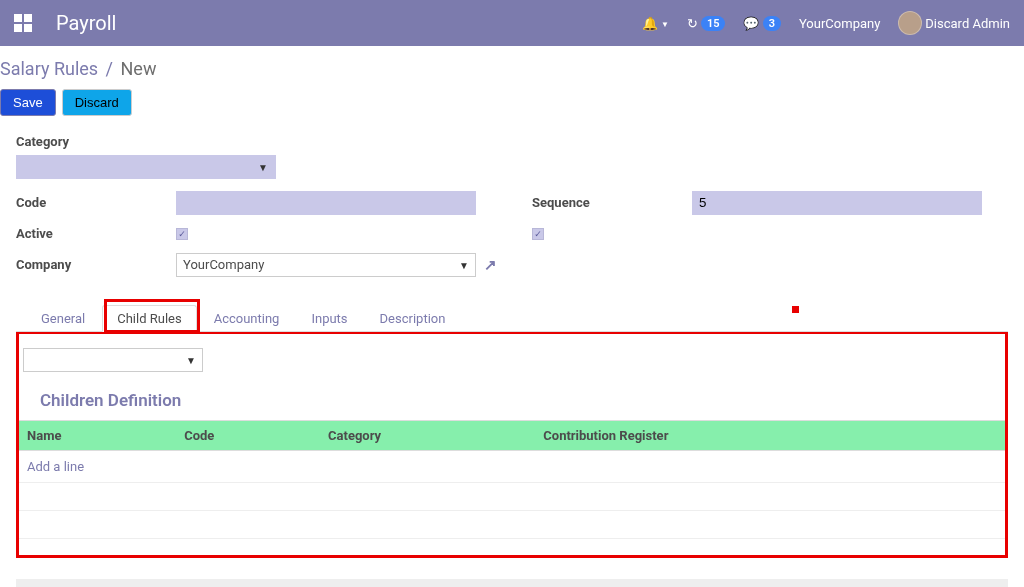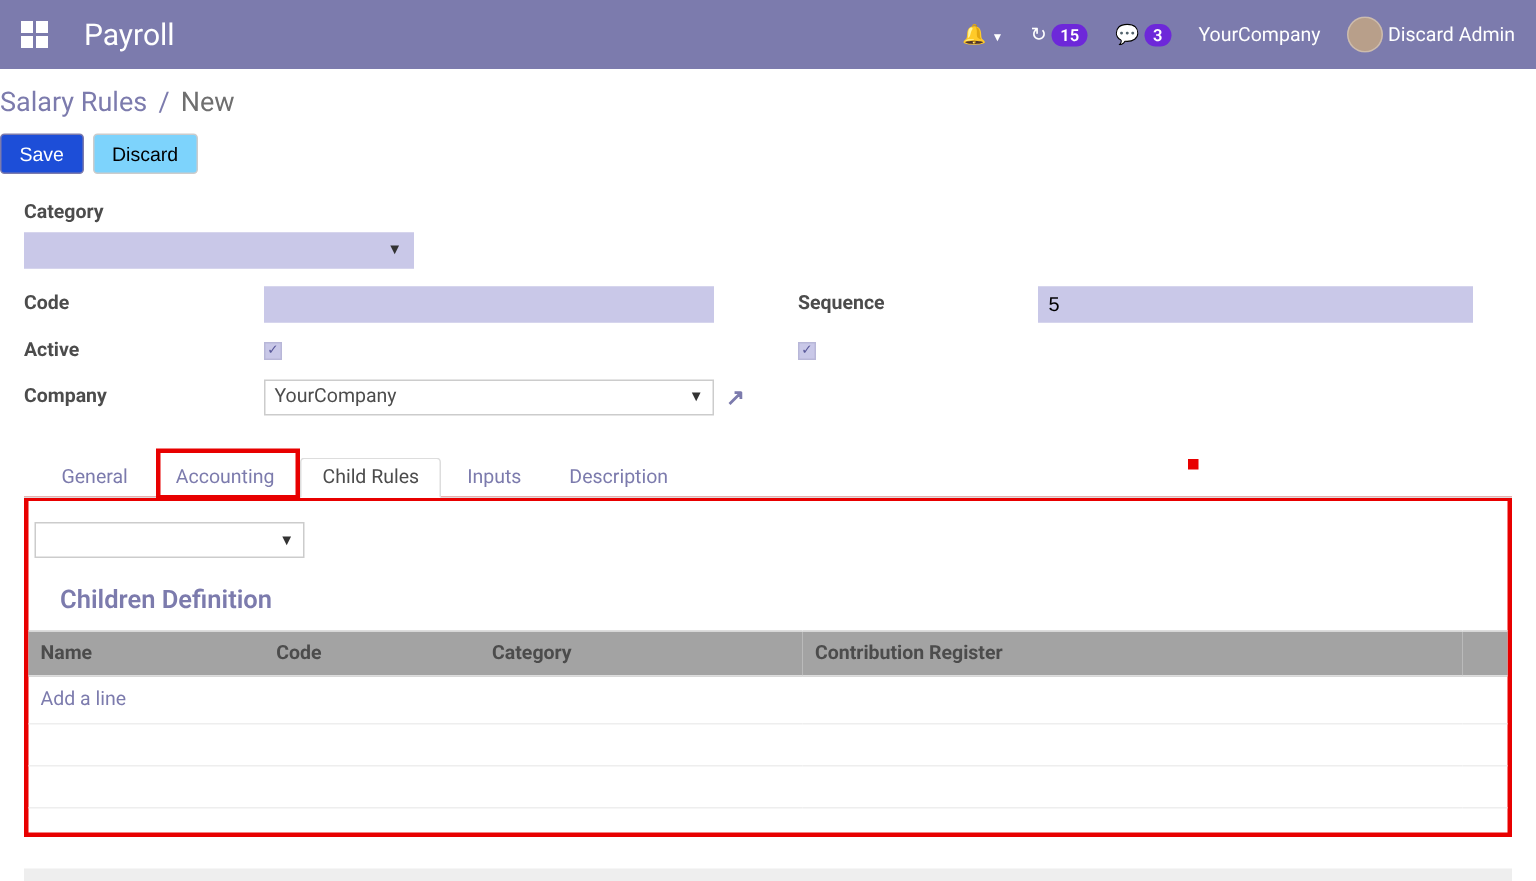--- a/index.html
+++ b/index.html
@@ -7,30 +7,30 @@
 
     
     .navbar { background: #7c7bad; height: 46px; display: flex; align-items: center; padding: 0 14px; color: #fff; }
     .apps-icon { width: 18px; height: 18px; display:grid; grid-template-columns:repeat(2,1fr); grid-template-rows:repeat(2,1fr); gap:2px; margin-right: 24px; cursor:pointer;}
     .apps-icon span { background: #fff; display:block; width:100%; height:100%; }
     .brand { font-size: 20px; font-weight: 400; margin-right: 50px; }
     .nav-links { display: flex; gap: 20px; font-size: 14px; }
     .nav-links a { color: #fff; text-decoration: none; }
     .nav-right { margin-left: auto; display: flex; align-items: center; gap: 18px; font-size: 13px; }
     .nav-right .icon-holder{display:flex; align-items:center; gap:3px;}
-    .badge { background: #6d28d9; color: #fff; border-radius: 10px; padding: 1px 6px; font-size: 11px; font-weight: 600; }
+    .badge { background: #3b82f6; color: #fff; border-radius: 10px; padding: 1px 6px; font-size: 11px; font-weight: 600; }
     .chevdown{font-size:8px; position:relative; top:1px;}
     .avatar { width: 24px; height: 24px; border-radius: 50%; background: #b89f8a; display:inline-block; border: 1px solid rgba(255,255,255,0.3); }
 
     
     .control-panel { padding: 12px 16px 12px 0; border-bottom: 0; }
     .breadcrumb { font-size: 18px; color: #7c7bad; margin-bottom: 10px; }
     .breadcrumb .sep { color: #7c7bad; margin: 0 3px;}
     .breadcrumb .current { color: #6f6f6f; }
-    .btn { padding: 5px 12px; font-size: 13px; border: 1px solid #ccc; background: #7dd3fc; cursor: pointer; border-radius: 3px; }
+    .btn { padding: 5px 12px; font-size: 13px; border: 1px solid #ccc; background: #0ea5e9; cursor: pointer; border-radius: 3px; }
     .btn-primary { background: #1d4ed8; color: #fff; border-color: #7c7bad; }
     .btn-row{display:flex; gap:6px;}
 
     
     .content { padding: 0 16px 15px 16px; position: relative; }
     .scroll-wrap{ height: 460px; overflow-y:scroll; }
 
     .form-row{display:flex; gap:40px; margin-bottom:4px;}
     .form-cell{display:flex; align-items:center; flex:1;}
     .field-label { width: 160px; font-weight: 700; color: #4c4c4c; padding: 6px 0; }
@@ -49,21 +49,21 @@
     .red-box-tab{ position:absolute; border:3px solid #e80000; top:-5px; left:88px; width:96px; height:34px; pointer-events:none;}
     .red-dot{ position:absolute; width:7px; height:7px; background:#e80000; top:178px; right:225px; }
 
     
     .red-panel-outline{ border:3px solid #e80000; padding: 14px 0 16px 0; margin-top:-1px; background:#fff;}
     .small-select{ width:180px; border:1px solid #ccc; height:24px; margin-left:4px; margin-bottom:18px; background:#fff; display:flex; align-items:center; position:relative;}
     .small-select .caret2{position:absolute; right:6px; font-size:10px; color:#333;}
     .section-title{ color:#7c7bad; font-size:17px; font-weight:600; margin-left:21px; margin-bottom:10px;}
 
     .data-table{ width:100%; border-collapse:collapse; }
-    .data-table thead td{ background:#a3a3a3; font-weight:700; padding:7px 8px; font-size:13px; border-top:1px solid #ddd; border-bottom:1px solid #ddd;}
+    .data-table thead td{ background:#86efac; font-weight:700; padding:7px 8px; font-size:13px; border-top:1px solid #ddd; border-bottom:1px solid #ddd;}
     .data-table thead td.last{width:30px;}
     .data-table tbody td{ padding:8px 8px; font-size:13px; border-bottom:1px solid #eee; height:28px;}
     .add-line{ color:#7c7bad; cursor:pointer; }
 
     .gray-strip{height:28px; background:#eee; margin:6px 16px 0 16px;}
 
     
     ::-webkit-scrollbar { width: 16px; }
     ::-webkit-scrollbar-track { background: #f0f0f0; }
     ::-webkit-scrollbar-thumb { background: #c0c0c0; }
@@ -154,22 +154,22 @@
       </div>
       <span class="ext-link">↗</span>
     </div>
     <div class="form-cell"></div>
   </div>
 
   <div class="red-dot"></div>
 
   <div class="tabs">
     <div class="tab">General</div>
+    <div class="tab active">Child Rules</div>
     <div class="tab">Accounting</div>
-    <div class="tab active">Child Rules</div>
     <div class="tab">Inputs</div>
     <div class="tab">Description</div>
     <div class="red-box-tab"></div>
   </div>
 
   <div class="red-panel-outline">
     <div class="small-select">
       <span class="caret2">▼</span>
     </div>
     <div class="section-title">Children Definition</div>

